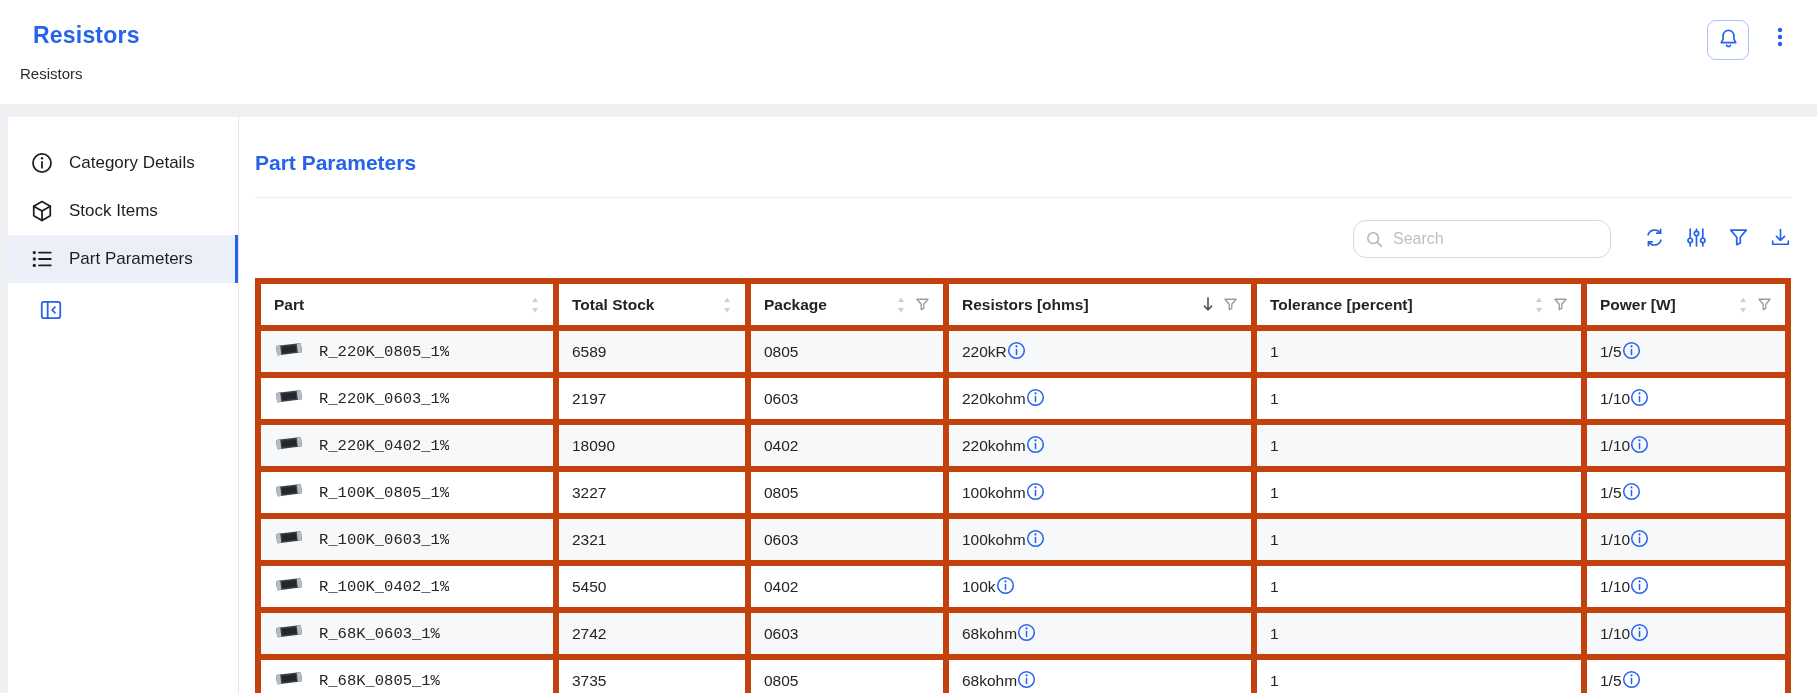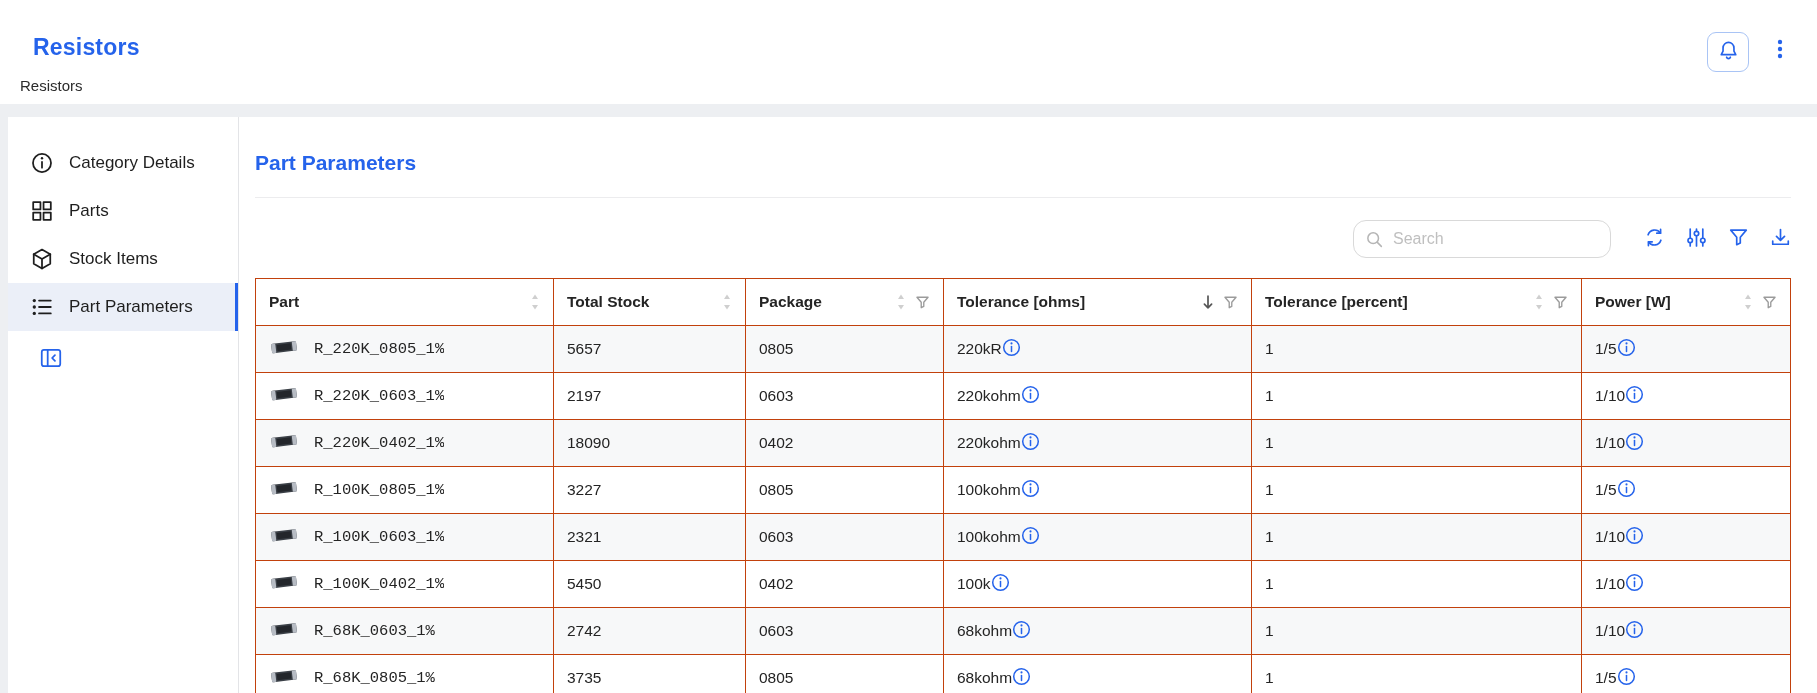--- a/index.html
+++ b/index.html
@@ -8,21 +8,21 @@
     font-family: "Liberation Sans", sans-serif;
     background: #edeff2;
     color: #242424;
   }
   :root { --accent: #2563eb; }
 
   
   .topbar {
     height: 104px; background: #fff;
     display: flex; justify-content: space-between;
-    padding: 28px 22px 0 20px;
+    padding: 16px 22px 0 20px;
   }
   .page-title {
     color: var(--accent); font-size: 23px; font-weight: bold;
     margin: 6px 0 0 13px; letter-spacing: .2px;
   }
   .breadcrumb { font-size: 15px; color: #2b2b2b; margin-top: 16px; }
   .topbar-actions { display: flex; align-items: flex-start; gap: 16px; padding-top: 4px; }
   .bell-btn {
     width: 42px; height: 40px; border: 1px solid #a9c4f5; border-radius: 9px;
     background: #fff; color: var(--accent);
@@ -64,21 +64,21 @@
     background: #fff;
   }
   .search-box .icon { color: #b5b5b5; display: flex; }
   .search-box input { border: none; outline: none; font-size: 16px; flex: 1; color: #333;
     font-family: "Liberation Sans", sans-serif; background: transparent; }
   .search-box input::placeholder { color: #bfbfbf; }
   .tool-btn { background: none; border: none; color: var(--accent); display: flex; cursor: pointer; padding: 0; }
 
   
   table { width: 100%; border-collapse: collapse; table-layout: fixed; margin-top: 20px; font-size: 15.5px; }
-  th, td { border: 1px solid #c2410c; height: 47px; padding: 0 13px; text-align: left; color: #242424; }
+  th, td { border: 6px solid #c2410c; height: 47px; padding: 0 13px; text-align: left; color: #242424; }
   th { font-weight: bold; background: #fff; }
   tbody tr:nth-child(odd) { background: #f7f8f9; }
   tbody tr:nth-child(even) { background: #fff; }
   .th-inner { display: flex; align-items: center; gap: 9px; }
   .th-label { flex: 1; white-space: nowrap; overflow: hidden; }
   .sort-wrap, .filter-wrap { display: flex; align-items: center; cursor: pointer; }
   .part-cell { display: flex; align-items: center; gap: 15px; font-family: Liberation Mono, monospace; }
   .split-cell { display: flex; align-items: center; }
   .info-btn { background: none; border: none; color: var(--accent); display: flex; cursor: pointer; padding: 0; }
   .cell-text { white-space: nowrap; overflow: hidden; }
@@ -115,31 +115,20 @@
     <div id="sidebar-items">
         <div class="side-item">
     <span class="icon icon-slot">
             <svg viewBox="0 0 20 20" width="22" height="22" fill="none" stroke="currentColor" stroke-width="1.6" stroke-linecap="round" stroke-linejoin="round">
               <circle cx="10" cy="10" r="8.2"></circle>
               <line x1="10" y1="9" x2="10" y2="14.3"></line>
               <circle cx="10" cy="5.7" r="1.1" fill="currentColor" stroke="none"></circle>
             </svg>
           </span>
     <span class="label">Category Details</span>
-  </div>
-        <div class="side-item">
-    <span class="icon icon-slot">
-            <svg viewBox="0 0 20 20" width="22" height="22" fill="none" stroke="currentColor" stroke-width="1.6" stroke-linecap="round" stroke-linejoin="round">
-              <rect x="2" y="2" width="6.6" height="6.6"></rect>
-              <rect x="11.4" y="2" width="6.6" height="6.6"></rect>
-              <rect x="2" y="11.4" width="6.6" height="6.6"></rect>
-              <rect x="11.4" y="11.4" width="6.6" height="6.6"></rect>
-            </svg>
-          </span>
-    <span class="label">Parts</span>
   </div>
         <div class="side-item">
     <span class="icon icon-slot">
             <svg viewBox="0 0 20 20" width="22" height="22" fill="none" stroke="currentColor" stroke-width="1.6" stroke-linecap="round" stroke-linejoin="round">
               <path d="M10 1.4 17.5 5.7v8.6L10 18.6l-7.5-4.3V5.7Z"></path>
               <path d="M2.5 5.7 10 10l7.5-4.3M10 10v8.6"></path>
             </svg>
           </span>
     <span class="label">Stock Items</span>
   </div>
@@ -257,21 +246,21 @@
                 </span>
       <span class="filter-wrap icon-slot">
                   <svg viewBox="0 0 20 20" width="15" height="15" fill="none" stroke="#9b9b9b" stroke-width="1.8" stroke-linejoin="round">
                     <path d="M2.6 3h14.8l-5.7 6.7v5.5l-3.4 1.7V9.7Z"></path>
                   </svg>
                 </span>
     </div>
   </th>
             <th>
     <div class="th-inner">
-      <span class="th-label">Tolerance [ohms]</span>
+      <span class="th-label">Resistors [ohms]</span>
       <span class="sort-wrap icon-slot">
                   <svg viewBox="0 0 12 17" width="12" height="17" fill="none" stroke="#565656" stroke-width="1.7" stroke-linecap="round" stroke-linejoin="round">
                     <path d="M6 2.2v11.6M2.4 10.2 6 13.8l3.6-3.6"></path>
                   </svg>
                 </span>
       <span class="filter-wrap icon-slot">
                   <svg viewBox="0 0 20 20" width="15" height="15" fill="none" stroke="#9b9b9b" stroke-width="1.8" stroke-linejoin="round">
                     <path d="M2.6 3h14.8l-5.7 6.7v5.5l-3.4 1.7V9.7Z"></path>
                   </svg>
                 </span>
@@ -319,21 +308,21 @@
                     <g transform="rotate(-7 15 9)">
                       <rect x="2.5" y="4.5" width="25" height="9.5" rx="1.5" fill="#3b4047"></rect>
                       <rect x="2.5" y="4.5" width="4.2" height="9.5" rx="1" fill="#b7bcc4"></rect>
                       <rect x="23.3" y="4.5" width="4.2" height="9.5" rx="1" fill="#b7bcc4"></rect>
                       <rect x="8" y="6" width="14" height="6.5" fill="#23262b"></rect>
                     </g>
                   </svg></span>
         <span class="cell-text part-text">R_220K_0805_1%</span>
       </div>
     </td>
-    <td class="cell-text stock">5657</td>
+    <td class="cell-text stock">6589</td>
     <td class="cell-text package">0805</td>
     <td>
       <div class="split-cell">
         <span class="cell-text resistance-text">220kR</span>
         <button class="info-btn">
           <span class="icon-slot"><svg viewBox="0 0 20 20" width="19" height="19" fill="none" stroke="currentColor" stroke-width="1.6" stroke-linecap="round" stroke-linejoin="round">
                       <circle cx="10" cy="10" r="8.2"></circle>
                       <line x1="10" y1="9" x2="10" y2="14.3"></line>
                       <circle cx="10" cy="5.7" r="1.1" fill="currentColor" stroke="none"></circle>
                     </svg></span>

